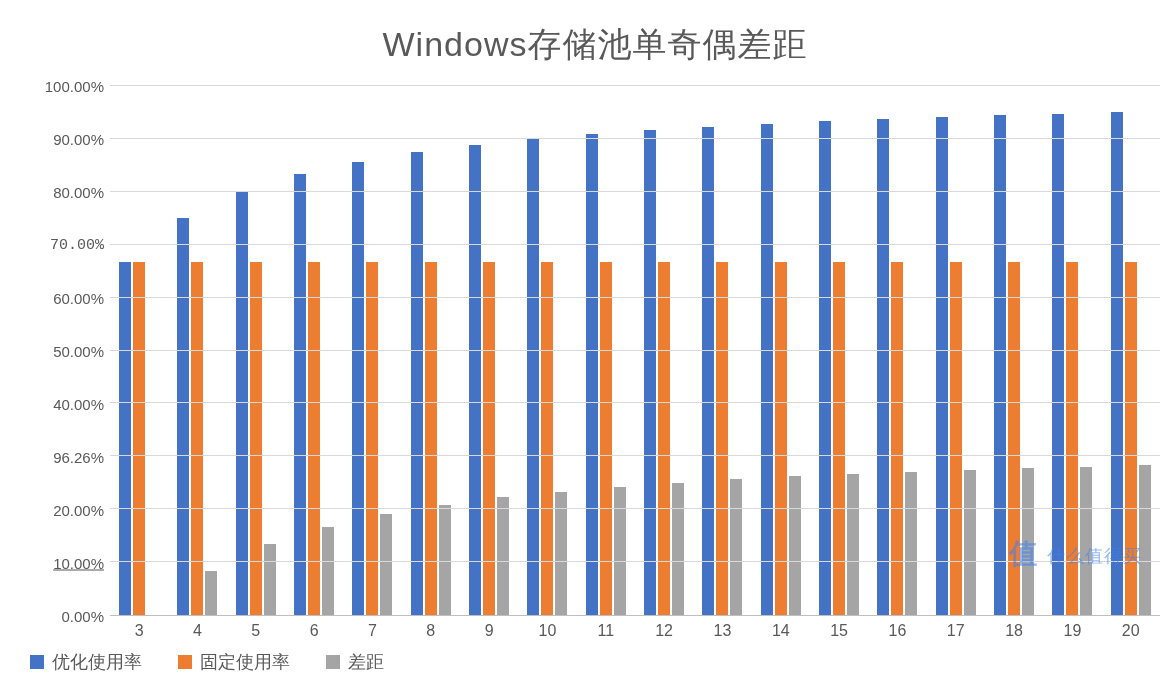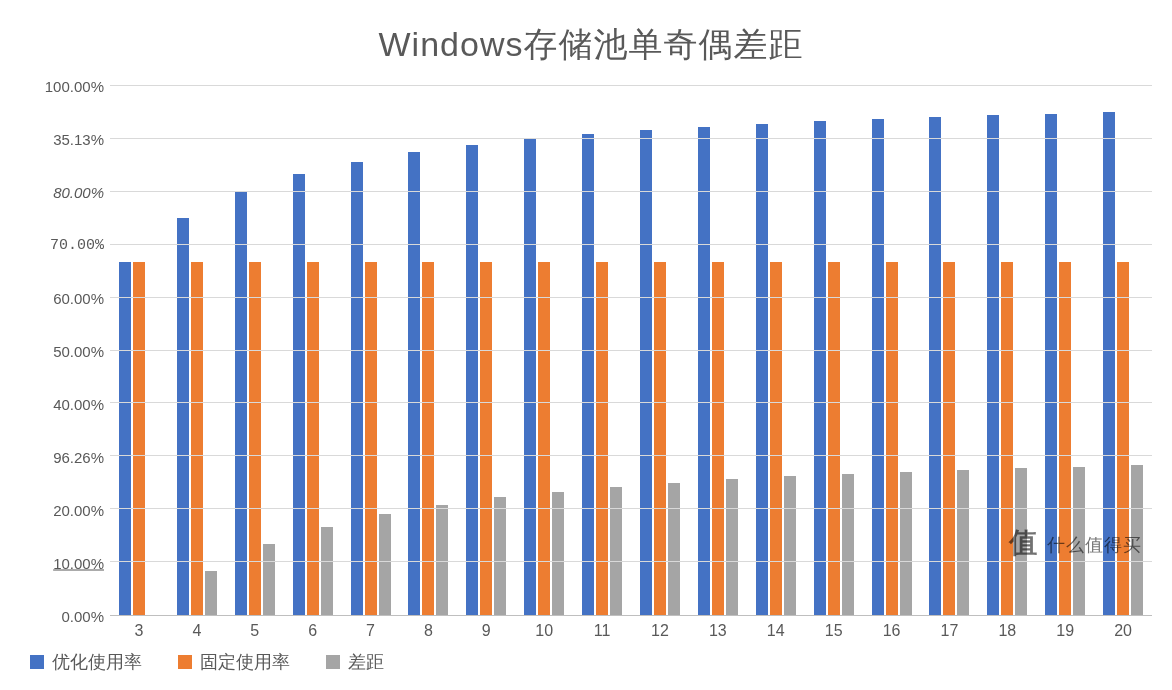--- a/index.html
+++ b/index.html
@@ -1,55 +1,55 @@
 <!DOCTYPE html>
 <html><head>
 <meta charset="utf-8">
 <style>
   * { box-sizing: border-box; margin: 0; padding: 0; }
   html, body { width: 1172px; height: 690px; font-family: "Microsoft YaHei", "Segoe UI", Arial, sans-serif; background: #fff; color: #595959; }
-  .chart-wrap { position: relative; width: 1172px; height: 600px; padding: 10px 20px 20px 30px; }
+  .chart-wrap { position: relative; width: 1172px; height: 600px; padding: 10px 12px 20px 30px; }
   .title { text-align: center; font-size: 34px; font-weight: 400; color: #595959; margin: 12px 0 18px 0; letter-spacing: 1px; }
   .plot { position: relative; width: 100%; height: 530px; display: flex; }
   .y-axis { width: 80px; position: relative; }
   .y-tick { position: absolute; right: 6px; font-size: 15px; color: #595959; transform: translateY(-50%); white-space: nowrap; }
   .grid-area { flex: 1; position: relative; border-bottom: 1px solid #bfbfbf; }
   .gridline { position: absolute; left: 0; right: 0; border-top: 1px solid #d9d9d9; }
   .bars-row { position: absolute; left: 0; right: 0; bottom: 0; top: 0; display: flex; }
   .cat { flex: 1; position: relative; display: flex; justify-content: center; align-items: flex-end; gap: 2px; }
   .bar { width: 12px; }
   .s0 { background: #4472c4; }
   .s1 { background: #ed7d31; }
   .s2 { background: #a5a5a5; }
   .x-axis { display: flex; margin-left: 80px; }
   .x-tick { flex: 1; text-align: center; font-size: 16px; color: #595959; padding-top: 6px; }
   .legend { display: flex; justify-content: flex-start; gap: 36px; margin-top: 10px; font-size: 18px; color: #595959; }
   .legend-item { display: flex; align-items: center; gap: 8px; }
   .swatch { width: 14px; height: 14px; }
-  .watermark { position: absolute; right: 30px; bottom: 38px; font-size: 28px; font-weight: 700; color: #000000; opacity: .55; letter-spacing: 1px; pointer-events:none;}
+  .watermark { position: absolute; right: 30px; bottom: 27px; font-size: 28px; font-weight: 700; color: #3b82f6; opacity: .55; letter-spacing: 1px; pointer-events:none;}
   .watermark .sm { font-size: 18px; font-weight: 500; display:inline-block; vertical-align: middle;}
 </style>
 </head>
 <body>
 
 <div class="chart-wrap">
   <div class="title">Windows存储池单奇偶差距</div>
 
   <div class="plot">
     <div class="y-axis" id="y-axis">
         <div class="y-tick" style="bottom: 0%; transform: translateY(50%);">0.00%</div>
         <div class="y-tick" style="bottom: 10%; transform: translateY(50%); text-decoration: underline;">10.00%</div>
         <div class="y-tick" style="bottom: 20%; transform: translateY(50%);">20.00%</div>
         <div class="y-tick" style="bottom: 30%; transform: translateY(50%);">96.26%</div>
         <div class="y-tick" style="bottom: 40%; transform: translateY(50%); margin-left: 16px;">40.00%</div>
         <div class="y-tick" style="bottom: 50%; transform: translateY(50%);">50.00%</div>
         <div class="y-tick" style="bottom: 60%; transform: translateY(50%);">60.00%</div>
         <div class="y-tick" style="bottom: 70%; transform: translateY(50%); font-family: Liberation Mono, monospace;">70.00%</div>
-        <div class="y-tick" style="bottom: 80%; transform: translateY(50%); font-style: italic;">80.00%</div>
-        <div class="y-tick" style="bottom: 90%; transform: translateY(50%);">35.13%</div>
+        <div class="y-tick" style="bottom: 80%; transform: translateY(50%);">80.00%</div>
+        <div class="y-tick" style="bottom: 90%; transform: translateY(50%);">90.00%</div>
         <div class="y-tick" style="bottom: 100%; transform: translateY(50%);">100.00%</div>
       </div>
     <div class="grid-area" id="grid-area">
       <div class="bars-row" id="bars-row">
           <div class="cat">
             <div class="bar s0" style="height: 66.67%; background: rgb(68, 114, 196);"></div>
             <div class="bar s1" style="height: 66.67%; background: rgb(237, 125, 49);"></div>
             <div class="bar s2" style="height: 0%; background: rgb(165, 165, 165);"></div>
           </div>
           <div class="cat">

